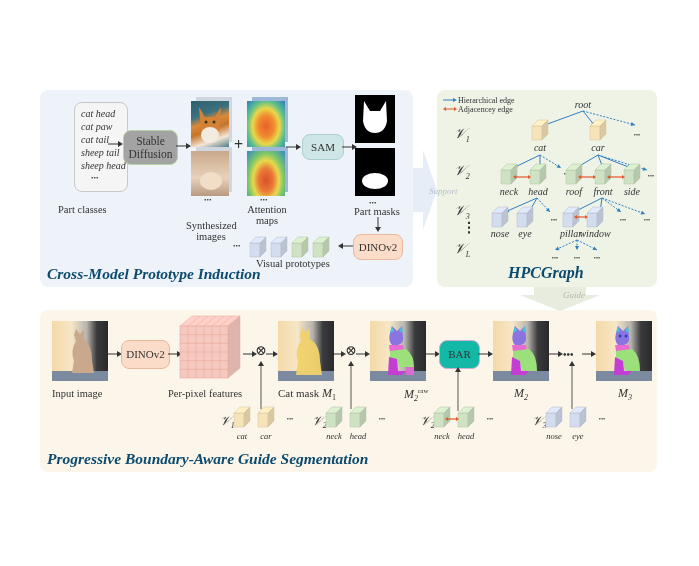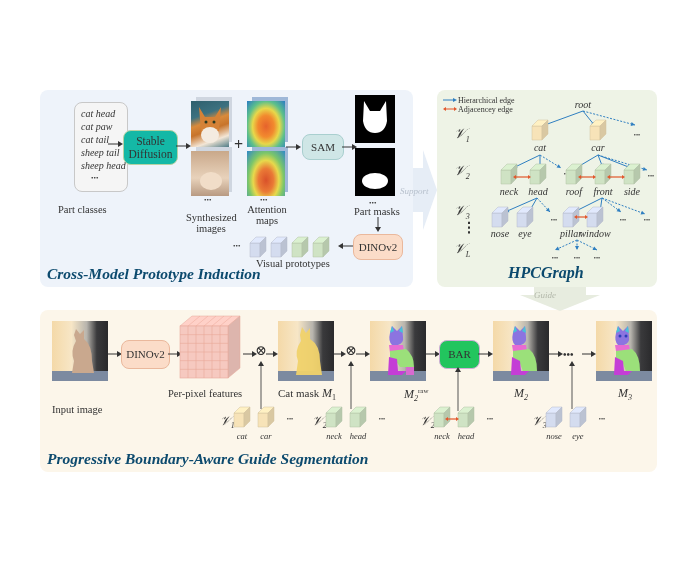--- a/index.html
+++ b/index.html
@@ -10,21 +10,21 @@
   #panel-induction { left: 40px; top: 90px; width: 373px; height: 197px; background: #eef3fa; }
   #panel-graph { left: 437px; top: 90px; width: 220px; height: 197px; background: #eef3e6; }
   #panel-seg { left: 40px; top: 310px; width: 617px; height: 162px; background: #fcf6ea; }
 
   .panel-title { position: absolute; font-style: italic; font-weight: bold; color: #0c4a6e;
                  font-size: 15.5px; white-space: nowrap; }
 
   .box { position: absolute; border-radius: 8px; display: flex; align-items: center;
          justify-content: center; text-align: center; font-size: 11.5px; line-height: 13px; color: #333; }
   .lbl { position: absolute; font-size: 10.5px; color: #333; text-align: center; white-space: nowrap; line-height: 11px; }
-  .ital { font-style: italic; }
+  .ital { font-style: italic; margin-left: 29px; }
   .math { font-style: italic; font-family: "Liberation Serif", serif; }
 
   .thumb { position: absolute; overflow: hidden; }
   .ghost { position: absolute; background: #cfd6e0; }
   svg { position: absolute; overflow: visible; }
 </style>
 </head>
 <body>
 
 <div class="panel" id="panel-induction"></div>
@@ -51,21 +51,21 @@
       <div style="font-style: normal; font-size: 7px; padding-left: 10px;">•••</div>
     </div>
 </div>
 <div class="lbl" style="left:58px;top:204px;">Part classes</div>
 
 <svg style="left:108px;top:141px;width:15px;height:6px;">
   <line x1="0" y1="3" x2="10" y2="3" stroke="#333" stroke-width="1"></line>
     <polygon points="10,0 15,3 10,6" fill="#333"></polygon>
 </svg>
 
-<div class="box" style="left:123px;top:130px;width:53px;height:33px;background:#14b8a6;border:1px solid #b6d1a3;">
+<div class="box" style="left:123px;top:130px;width:53px;height:33px;background:#a3a3a3;border:1px solid #b6d1a3;">
   <span><span>Stable</span><br><span>Diffusion</span></span>
 </div>
 
 <svg style="left:176px;top:143px;width:15px;height:6px;">
   <line x1="0" y1="3" x2="10" y2="3" stroke="#333" stroke-width="1"></line>
     <polygon points="10,0 15,3 10,6" fill="#333"></polygon>
 </svg>
 
 <div class="ghost" style="left:196px;top:97px;width:36px;height:45px;"></div>
 <div class="thumb" style="left:191px;top:101px;width:38px;height:46px;background:linear-gradient(160deg,#2f5f6d 0%,#3c7180 30%,#d98a3a 45%,#c7742c 60%,#f3e6d6 80%,#4e7b86 100%);">
@@ -76,21 +76,21 @@
       <circle cx="23" cy="21" r="1.5" fill="#2b3a20"></circle>
   </svg>
 </div>
 <div class="ghost" style="left:196px;top:147px;width:36px;height:45px;"></div>
 <div class="thumb" style="left:191px;top:151px;width:38px;height:45px;background:linear-gradient(180deg,#c9a88a 0%,#e8d2bb 60%,#b89a82 100%);">
   <svg style="left:0;top:0;width:38px;height:45px;">
     <ellipse cx="20" cy="30" rx="11" ry="9" fill="#f1ddc8"></ellipse>
   </svg>
 </div>
 <div class="lbl" style="left:204px;top:195px;font-size:7px;">•••</div>
-<div class="lbl" style="left:186px;top:212px;width:50px;">
+<div class="lbl" style="left:186px;top:220px;width:50px;">
   <span>Synthesized</span><br><span>images</span>
 </div>
 
 <div class="lbl" style="left:234px;top:139px;font-size:16px;font-weight:bold;">+</div>
 
 <div class="ghost" style="left:252px;top:97px;width:36px;height:45px;background:#9fb8d8;"></div>
 <div class="thumb" style="left:247px;top:101px;width:38px;height:46px;background:radial-gradient(ellipse at 50% 55%,#e6622c 0%,#f28a2e 30%,#e8d84a 50%,#5dc08b 70%,#2a7bc4 100%);"></div>
 <div class="ghost" style="left:252px;top:147px;width:36px;height:45px;background:#9fb8d8;"></div>
 <div class="thumb" style="left:247px;top:151px;width:38px;height:45px;background:radial-gradient(ellipse at 50% 65%,#d9512a 0%,#ea7a36 28%,#e7d94c 48%,#7cc66a 66%,#2f88c9 100%);"></div>
 <div class="lbl" style="left:260px;top:195px;font-size:7px;">•••</div>
@@ -356,21 +356,21 @@
   </svg>
 
 <div class="panel-title" style="left:508px;top:264px;font-size:16px;text-align:right;">HPCGraph</div>
 
 <div class="thumb" style="left:52px;top:321px;width:56px;height:60px;background:linear-gradient(90deg,#f4d9a8 0%,#f7e6c6 35%,#b7b4ad 62%,#3a3a3c 80%,#2a2a2c 100%);">
   <svg style="left:0;top:0;width:56px;height:60px;">
     <rect x="0" y="50" width="56" height="10" fill="#7c8aa0"></rect>
     <path d="M22,14 L24,8 L28,13 L32,9 L32,18 Q40,24 40,40 L42,52 L20,52 L22,40 Q18,30 24,20 Z" fill="#c9a88e"></path>
   </svg>
 </div>
-<div class="lbl" style="left:52px;top:388px;margin-top:16px;">Input image</div>
+<div class="lbl" style="left:52px;top:388px;">Input image</div>
 
 <svg style="left:108px;top:351px;width:14px;height:6px;">
   <line x1="0" y1="3" x2="9" y2="3" stroke="#333" stroke-width="1"></line>
     <polygon points="9,0 14,3 9,6" fill="#333"></polygon>
 </svg>
 <div class="box" style="left:121px;top:340px;width:47px;height:27px;background:#fbdcc8;border:1px solid #eab89c;font-size:11px;">DINOv2</div>
 <svg style="left:168px;top:351px;width:14px;height:6px;">
   <line x1="0" y1="3" x2="9" y2="3" stroke="#333" stroke-width="1"></line>
     <polygon points="9,0 14,3 9,6" fill="#333"></polygon>
 </svg>
@@ -448,21 +448,21 @@
   </svg>
 </div>
 <div class="lbl math" style="left:404px;top:386px;font-size:12px;">
   <span>M</span><sub style="font-size:8px;">2</sub><sup style="font-size:7px;font-style:normal;">raw</sup>
 </div>
 
 <svg style="left:426px;top:351px;width:14px;height:6px;">
   <line x1="0" y1="3" x2="9" y2="3" stroke="#333" stroke-width="1"></line>
     <polygon points="9,0 14,3 9,6" fill="#333"></polygon>
 </svg>
-<div class="box" style="left:439px;top:340px;width:39px;height:27px;background:#22c55e;border:1px solid #cfaed6;font-size:11px;">BAR</div>
+<div class="box" style="left:439px;top:340px;width:39px;height:27px;background:#14b8a6;border:1px solid #cfaed6;font-size:11px;">BAR</div>
 <svg style="left:478px;top:351px;width:15px;height:6px;">
   <line x1="0" y1="3" x2="10" y2="3" stroke="#333" stroke-width="1"></line>
     <polygon points="10,0 15,3 10,6" fill="#333"></polygon>
 </svg>
 <svg style="left:455px;top:367px;width:6px;height:44px;">
   <line x1="3" y1="5" x2="3" y2="44" stroke="#555" stroke-width="1"></line>
     <polygon points="0,5 3,0 6,5" fill="#333"></polygon>
 </svg>
 
 <div class="thumb" style="left:493px;top:321px;width:56px;height:60px;background:linear-gradient(90deg,#f4d9a8 0%,#f7e6c6 35%,#b7b4ad 62%,#3a3a3c 80%,#2a2a2c 100%);">

